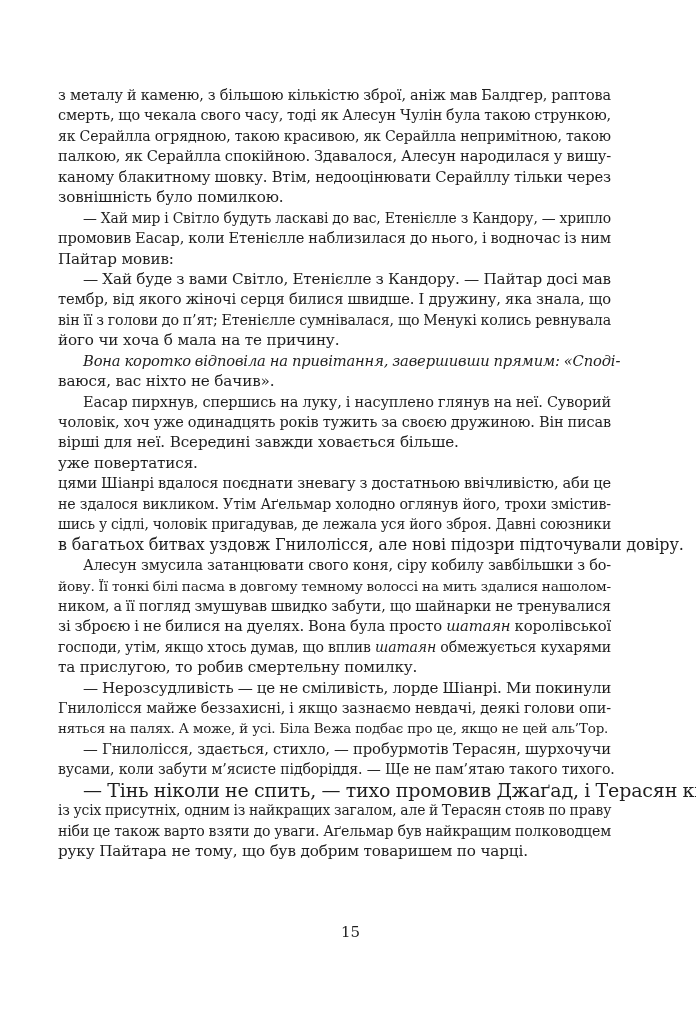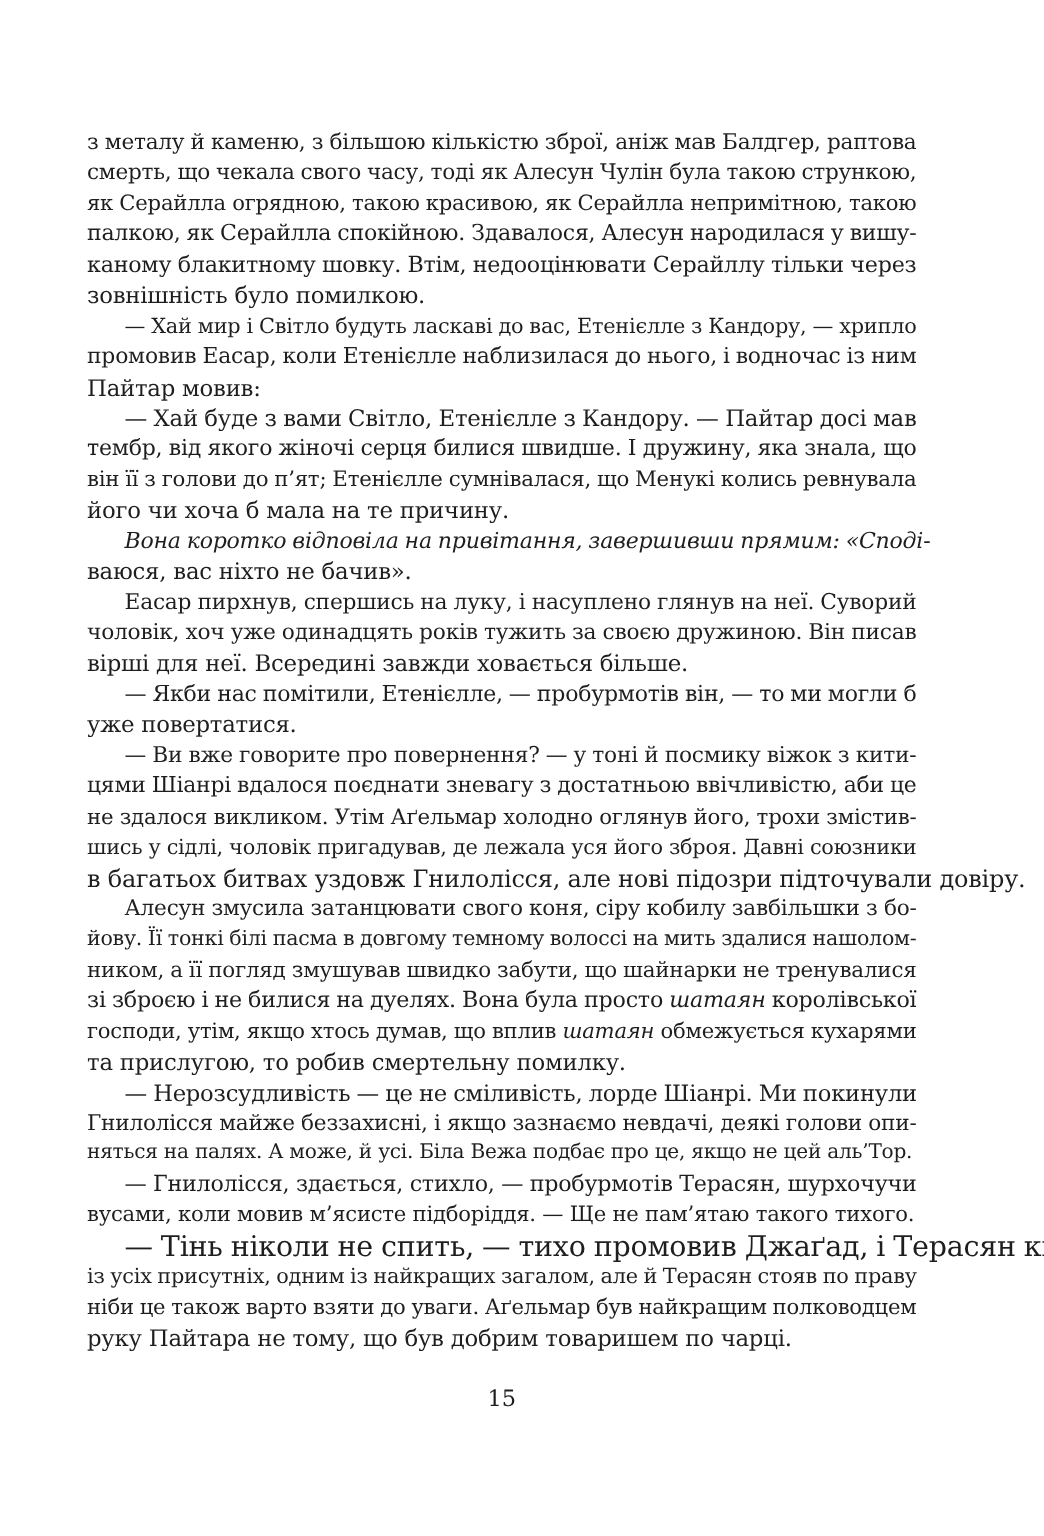--- a/index.html
+++ b/index.html
@@ -55,20 +55,21 @@
     }
     .page-number {
       position: absolute;
       left: 0;
       width: 669px;
       top: 922px;
       text-align: center;
       font-size: 15px;
       line-height: 20px;
       color: #1e1e1e;
+      padding-left: 16px;
     }
   </style>
 </head>
 <body>
 
 <div class="page">
   <div class="text-block" id="text-block">
       <div class="line" style="white-space: nowrap; font-size: 14.4px;">з металу й каменю, з більшою кількістю зброї, аніж мав Балдгер, раптова</div>
       <div class="line" style="white-space: nowrap; font-size: 14.4px;">смерть, що чекала свого часу, тоді як Алесун Чулін була такою стрункою,</div>
       <div class="line" style="white-space: nowrap; font-size: 14.1px;">як Серайлла огрядною, такою красивою, як Серайлла непримітною, такою</div>
@@ -80,37 +81,35 @@
       <div class="line last" style="white-space: nowrap;">Пайтар мовив:</div>
       <div class="line indent" style="white-space: nowrap;">— Хай буде з вами Світло, Етенієлле з Кандору. — Пайтар досі мав</div>
       <div class="line" style="white-space: nowrap; font-size: 14.7px;">тембр, від якого жіночі серця билися швидше. І дружину, яка знала, що</div>
       <div class="line" style="white-space: nowrap; font-size: 14.2px;">він її з голови до п’ят; Етенієлле сумнівалася, що Менукі колись ревнувала</div>
       <div class="line last" style="white-space: nowrap;">його чи хоча б мала на те причину.</div>
       <div class="line indent" style="white-space: nowrap; font-size: 14.7px; font-style: italic;">Вона коротко відповіла на привітання, завершивши прямим: «Сподi-</div>
       <div class="line last" style="white-space: nowrap; text-align: right;">ваюся, вас ніхто не бачив».</div>
       <div class="line indent" style="white-space: nowrap; font-size: 14.5px;">Еасар пирхнув, спершись на луку, і насуплено глянув на неї. Суворий</div>
       <div class="line" style="white-space: nowrap; font-size: 14.5px;">чоловік, хоч уже одинадцять років тужить за своєю дружиною. Він писав</div>
       <div class="line last" style="white-space: nowrap;">вірші для неї. Всередині завжди ховається більше.</div>
-      <div class="line indent" style="white-space: nowrap; font-size: 14.7px;">— Якби нас помітили, Етенієлле, — пробурмотів він, — то ми могли б</div>
       <div class="line last" style="white-space: nowrap;">уже повертатися.</div>
-      <div class="line indent" style="white-space: nowrap; font-size: 14.5px;">— Ви вже говорите про повернення? — у тоні й посмику віжок з кити-</div>
       <div class="line" style="white-space: nowrap; font-size: 14.6px;">цями Шіанрі вдалося поєднати зневагу з достатньою ввічливістю, аби це</div>
       <div class="line" style="white-space: nowrap; font-size: 14.2px;">не здалося викликом. Утім Аґельмар холодно оглянув його, трохи змістив-</div>
       <div class="line" style="white-space: nowrap; font-size: 13.9px;">шись у сідлі, чоловік пригадував, де лежала уся його зброя. Давні союзники</div>
       <div class="line last" style="white-space: nowrap; font-size: 16px;">в багатьох битвах уздовж Гнилолісся, але нові підозри підточували довіру.</div>
       <div class="line indent" style="white-space: nowrap; font-size: 14.4px;">Алесун змусила затанцювати свого коня, сіру кобилу завбільшки з бо-</div>
       <div class="line" style="white-space: nowrap; font-size: 13.7px;">йову. Її тонкі білі пасма в довгому темному волоссі на мить здалися нашолом-</div>
       <div class="line" style="white-space: nowrap; font-size: 14.3px;">ником, а її погляд змушував швидко забути, що шайнарки не тренувалися</div>
       <div class="line" style="white-space: nowrap; font-size: 14.8px;"><span>зі зброєю і не билися на дуелях. Вона була просто </span><em>шатаян</em><span> королівської</span></div>
       <div class="line" style="white-space: nowrap; font-size: 14.1px;"><span>господи, утім, якщо хтось думав, що вплив </span><em>шатаян</em><span> обмежується кухарями</span></div>
       <div class="line last" style="white-space: nowrap;">та прислугою, то робив смертельну помилку.</div>
       <div class="line indent" style="white-space: nowrap; font-size: 15.1px;">— Нерозсудливість — це не сміливість, лорде Шіанрі. Ми покинули</div>
       <div class="line" style="white-space: nowrap; font-size: 14.4px;">Гнилолісся майже беззахисні, і якщо зазнаємо невдачі, деякі голови опи-</div>
       <div class="line last" style="white-space: nowrap; font-size: 13.4px;">няться на палях. А може, й усі. Біла Вежа подбає про це, якщо не цей аль’Тор.</div>
       <div class="line indent" style="white-space: nowrap; font-size: 14.8px;">— Гнилолісся, здається, стихло, — пробурмотів Терасян, шурхочучи</div>
-      <div class="line last" style="white-space: nowrap; font-size: 14.1px;">вусами, коли мовив м’ясисте підборіддя. — Ще не пам’ятаю такого тихого.</div>
+      <div class="line last" style="white-space: nowrap; font-size: 14.1px;">вусами, коли забути м’ясисте підборіддя. — Ще не пам’ятаю такого тихого.</div>
       <div class="line indent" style="white-space: nowrap; font-size: 19px;">— Тінь ніколи не спить, — тихо промовив Джаґад, і Терасян кивнув, так</div>
       <div class="line" style="white-space: nowrap; font-size: 13.9px;">із усіх присутніх, одним із найкращих загалом, але й Терасян стояв по праву</div>
       <div class="line" style="white-space: nowrap; font-size: 14.1px;">ніби це також варто взяти до уваги. Аґельмар був найкращим полководцем</div>
       <div class="line last" style="white-space: nowrap;">руку Пайтара не тому, що був добрим товаришем по чарці.</div>
     </div>
   <div class="page-number">15</div>
 </div>
 
 </body></html>

